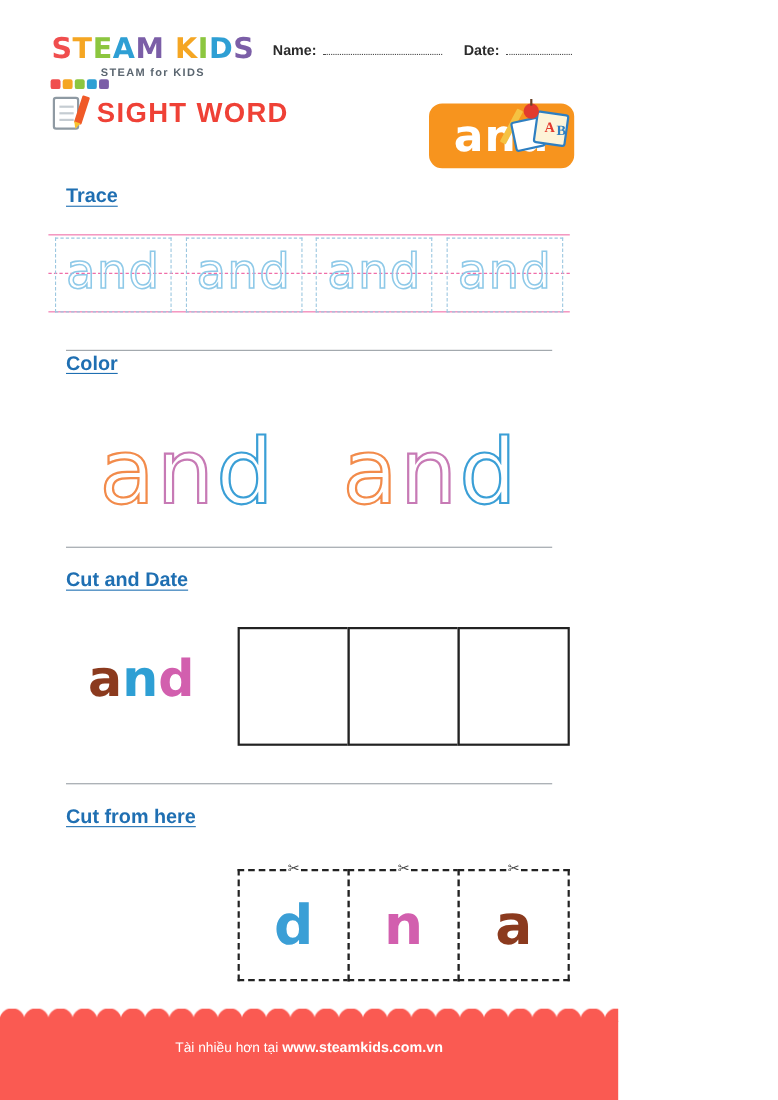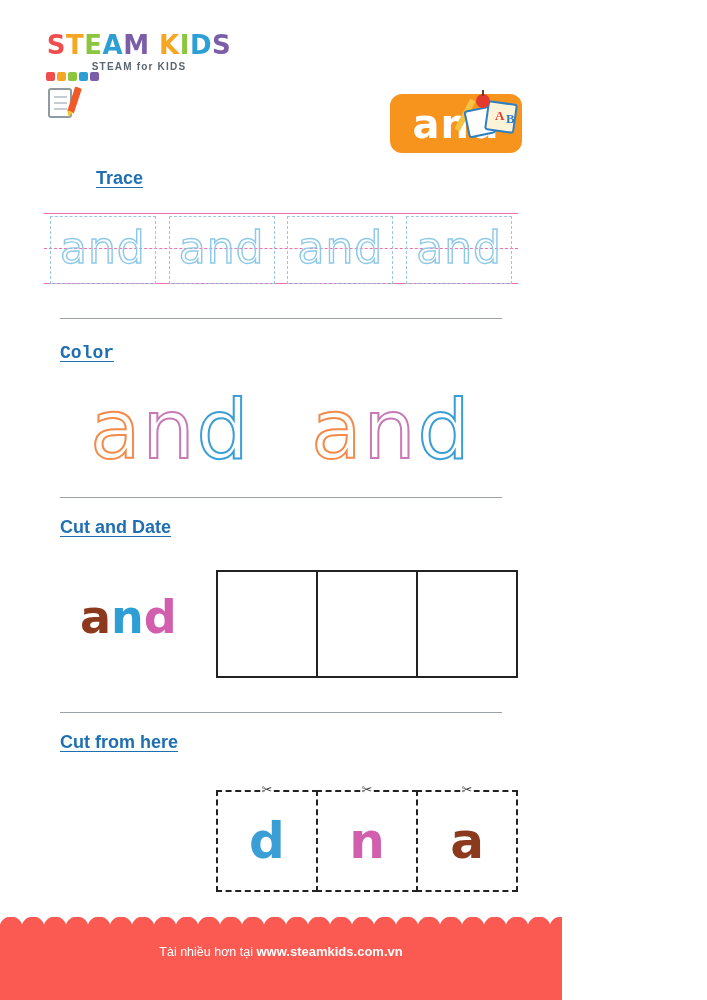--- a/index.html
+++ b/index.html
@@ -382,43 +382,54 @@
       <div class="brand-sub">STEAM for KIDS</div>
       <div class="brand-bars">
         <i style="background:#f04e4e"></i>
           <i style="background:#f5a623"></i>
           <i style="background:#8cc63f"></i>
           <i style="background:#2e9fd4"></i>
           <i style="background:#7b5ea7"></i>
       </div>
     </div>
 
+    <div class="namedate">
+      <div class="name-group">
+        <span class="field-label">Name:</span>
+        <span class="dotline"></span>
+      </div>
+      <div class="date-group">
+        <span class="field-label">Date:</span>
+        <span class="dotline"></span>
+      </div>
+    </div>
 
     <div class="title-row">
       <div class="pencil-icon">
         <div class="sheet"></div>
         <div class="pen"></div>
       </div>
+      <div class="sight-title">SIGHT WORD</div>
     </div>
 
     <div class="word-badge">
       <span>and</span>
     </div>
 
     <div class="abc-icon">
       <div class="pencil2"></div>
       <div class="bk1"></div>
       <div class="bk2"></div>
       <div class="apple"></div>
       <div class="ltr a">A</div>
       <div class="ltr b">B</div>
     </div>
   </div>
 
-  <div class="section-label" style="top:168px;margin-left:36px;">Trace</div>
+  <div class="section-label" style="top:168px;">Trace</div>
 
   <div class="trace-zone">
     <div class="trace-line top"></div>
     <div class="trace-line mid"></div>
     <div class="trace-line bottom"></div>
     <div class="trace-words">
       <div class="trace-word">
         <span class="trace-box"></span><span>and</span>
       </div>
       <div class="trace-word">
@@ -428,21 +439,21 @@
         <span class="trace-box"></span><span>and</span>
       </div>
       <div class="trace-word">
         <span class="trace-box"></span><span>and</span>
       </div>
     </div>
   </div>
 
   <div class="divider" style="top:318px;"></div>
 
-  <div class="section-label" style="top:343px;font-family:Liberation Mono, monospace;">Color</div>
+  <div class="section-label" style="top:320px;">Color</div>
 
   <div class="color-zone">
     <div class="hollow-word"><i class="c1">a</i><i class="c2">n</i><i class="c3">d</i></div>
     <div class="hollow-word"><i class="c1">a</i><i class="c2">n</i><i class="c3">d</i></div>
   </div>
 
   <div class="divider" style="top:497px;"></div>
 
   <div class="section-label" style="top:517px;">Cut and Date</div>
 

